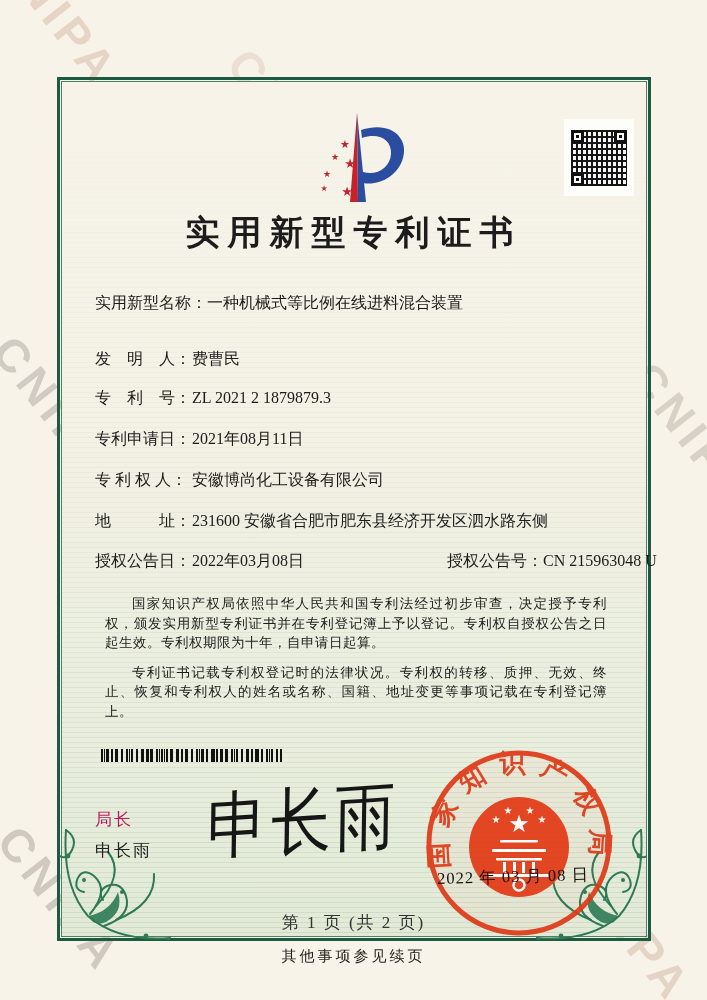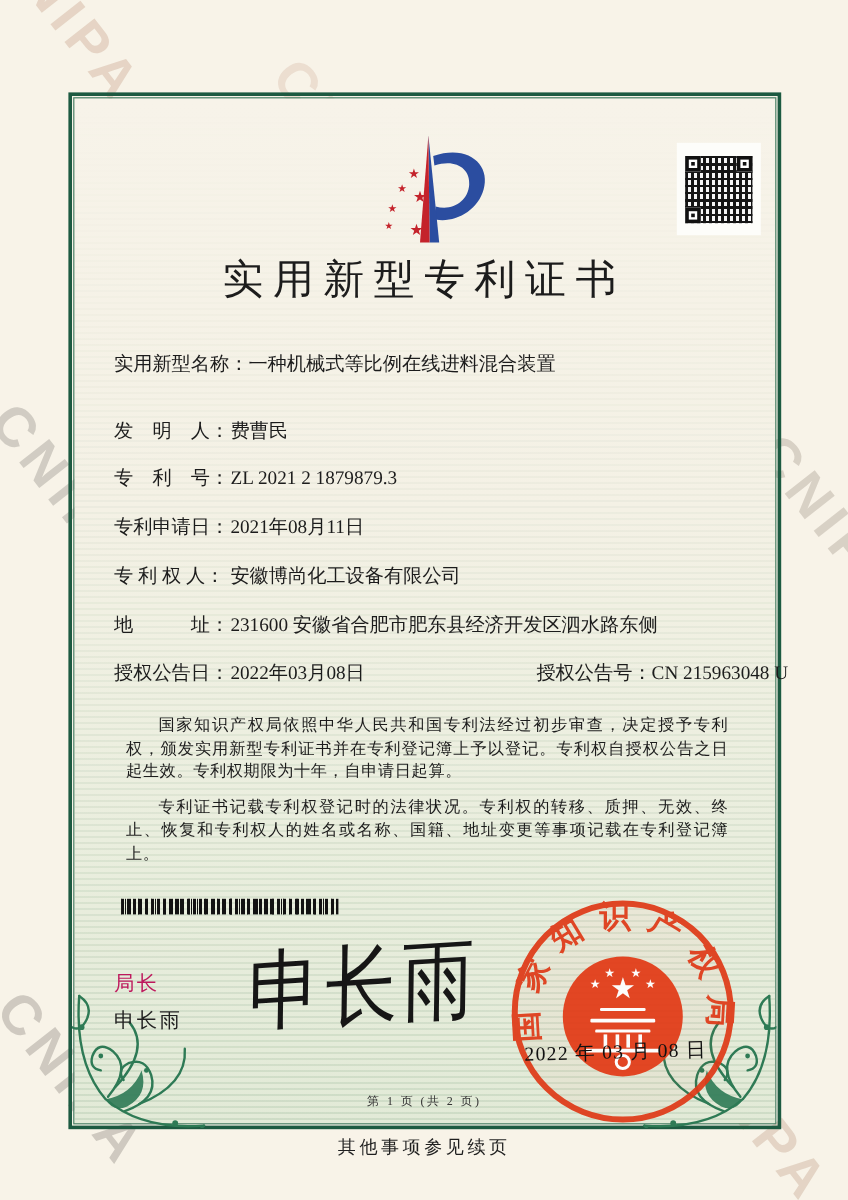--- a/index.html
+++ b/index.html
@@ -23,21 +23,21 @@
   .logo{position:absolute;left:295px;top:112px;}
   .qr-wrap{position:absolute;left:564px;top:119px;width:70px;height:77px;background:#fdfdfa;
         display:flex;align-items:center;justify-content:center;}
   .qr{position:relative;width:56px;height:56px;background:
         repeating-linear-gradient(90deg,#151515 0 2px,transparent 2px 5px),
         repeating-linear-gradient(0deg,#151515 0 2px,#f5f5f5 2px 6px);}
   .finder{position:absolute;width:13px;height:13px;border:3px solid #111;background:#fff;box-sizing:border-box;}
   .finder::after{content:"";position:absolute;inset:2px;background:#111;}
   .f-tl{left:0;top:0}.f-tr{right:0;top:0}.f-bl{left:0;bottom:0}
   .title{position:absolute;left:0;right:0;top:210px;text-align:center;font-size:34px;
-        font-weight:400;letter-spacing:8px;}
+        font-weight:700;letter-spacing:8px;}
   
   .row{position:absolute;left:95px;font-size:16px;white-space:nowrap;}
   .flabel{display:inline-block;min-width:97px;}
   .grant2{position:absolute;left:352px;top:0;}
   
   .paras{position:absolute;left:95px;top:584px;width:522px;font-size:13.5px;line-height:19.5px;
         letter-spacing:.5px;text-align:justify;}
   .paras p{margin:10px;text-indent:2em;}
   
   .barcode{position:absolute;left:101px;top:749px;width:181px;height:13px;background:
@@ -48,21 +48,21 @@
   .director-title{position:absolute;left:95px;top:808px;font-family:"Liberation Sans","DejaVu Sans",sans-serif;
         font-size:17px;letter-spacing:2px;color:#be185d;}
   .director-name{position:absolute;left:95px;top:839px;font-family:"Liberation Sans","DejaVu Sans",sans-serif;
         font-size:17px;letter-spacing:2px;color:#222;}
   .signature{position:absolute;left:208px;top:779px;font-size:60px;color:#161616;
         transform:scaleY(1.22) rotate(-3deg) skewX(-4deg);transform-origin:left top;letter-spacing:4px;}
   
   .seal{position:absolute;left:424px;top:748px;opacity:.93;}
   .seal-date{position:absolute;left:437px;top:866px;font-size:16.5px;color:#111;
         letter-spacing:1px;transform:rotate(-1.5deg);z-index:4;white-space:nowrap;}
-  .page-no{position:absolute;left:0;right:0;top:911px;text-align:center;font-size:10px;
+  .page-no{position:absolute;left:0;right:0;top:911px;text-align:center;font-size:17px;
         letter-spacing:2px;color:#333;}
   .footer-note{position:absolute;left:0;right:0;top:947px;text-align:center;font-size:15px;
         letter-spacing:3px;color:#1f1f1f;z-index:2;}
   .ornament{position:absolute;z-index:3;}
   .orn-bl{left:60px;bottom:60px;}
   .orn-br{right:60px;bottom:60px;transform:scaleX(-1);}
 </style>
 </head>
 <body>
 

